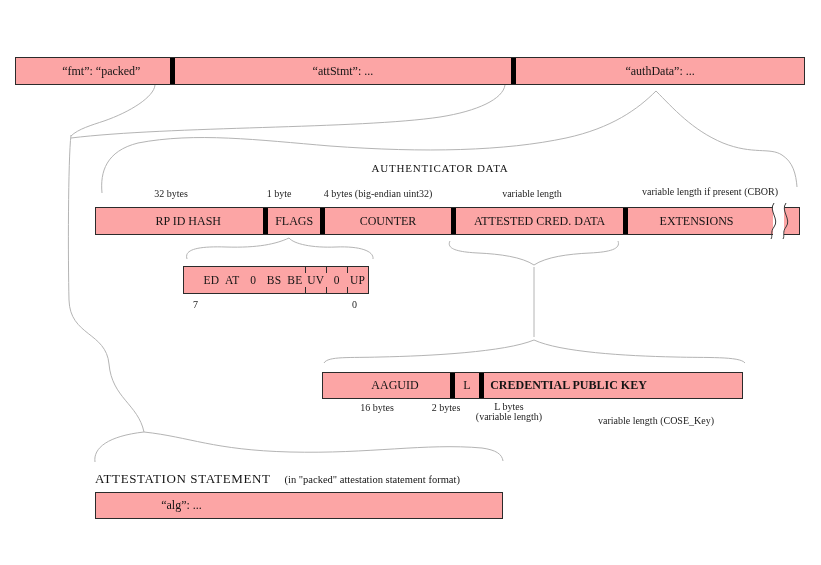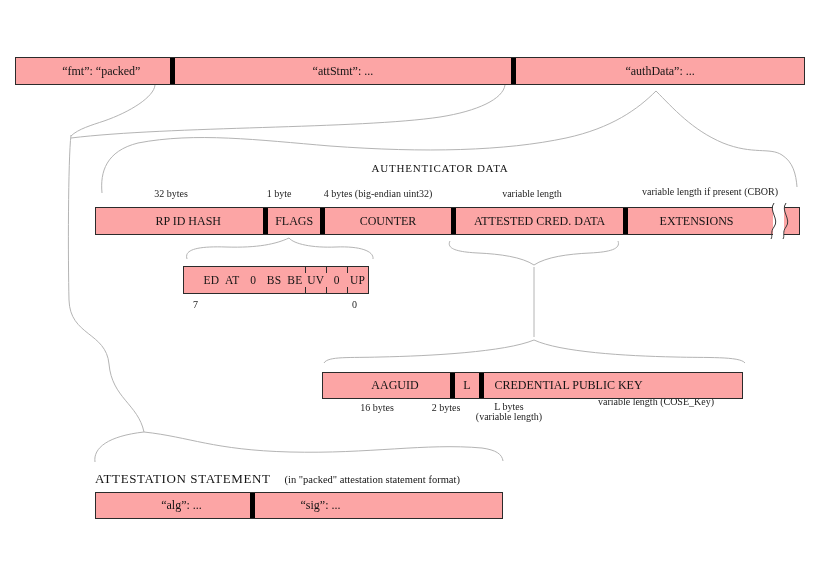--- a/index.html
+++ b/index.html
@@ -102,34 +102,33 @@
     <div class="cell" style="width:23px;">UV</div>
     <div class="cell" style="width:23px;">0</div>
     <div class="cell" style="width:23px;">UP</div>
   </div>
   <div class="lbl sz" style="left:193px;top:299px;">7</div>
   <div class="lbl sz" style="left:352px;top:299px;">0</div>
 
   <div class="row" style="left:322px;top:372px;width:421px;height:27px;">
     <div class="cell" style="width:110px;">AAGUID</div>
     <div class="cell" style="width:29px;">L</div>
-    <div class="cell" style="width:174px;">CREDENTIAL PUBLIC KEY</div>
+    <div class="cell" style="width:174px;font-weight:bold;">CREDENTIAL PUBLIC KEY</div>
   </div>
 
   <div class="lbl ctr sz" style="left:377px;top:402px;">16 bytes</div>
   <div class="lbl ctr sz" style="left:446px;top:402px;">2 bytes</div>
   <div class="lbl sz2" style="left:509px;top:402px;">
     <div>L bytes</div>
     <div>(variable length)</div>
   </div>
-  <div class="lbl ctr sz" style="left:656px;top:396px;">variable length (COSE_Key)</div>
+  <div class="lbl ctr sz" style="left:656px;top:415px;">variable length (COSE_Key)</div>
 
   <div class="as-heading">
     <span class="main">ATTESTATION STATEMENT</span>
     <span class="note">(in "packed" attestation statement format)</span>
   </div>
 
   <div class="row" style="left:95px;top:492px;width:408px;height:27px;">
     <div class="cell" style="width:137px;text-align:center;">“alg”: ...</div>
-    <div class="cell" style="width:136px;">“sig”: ...</div>
   </div>
 
 </div>
 
 </body></html>

